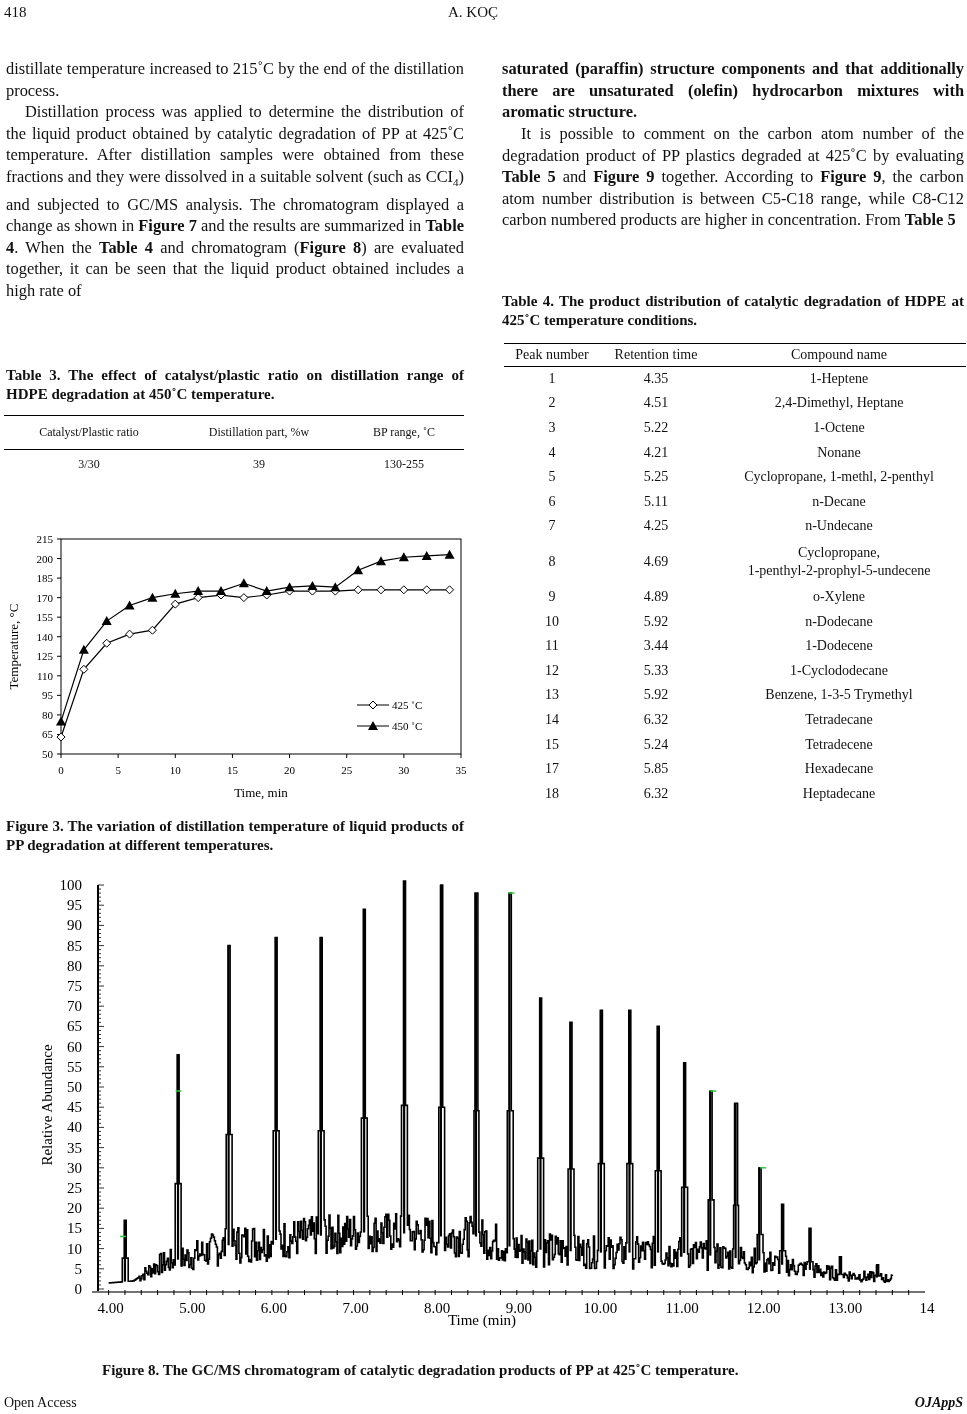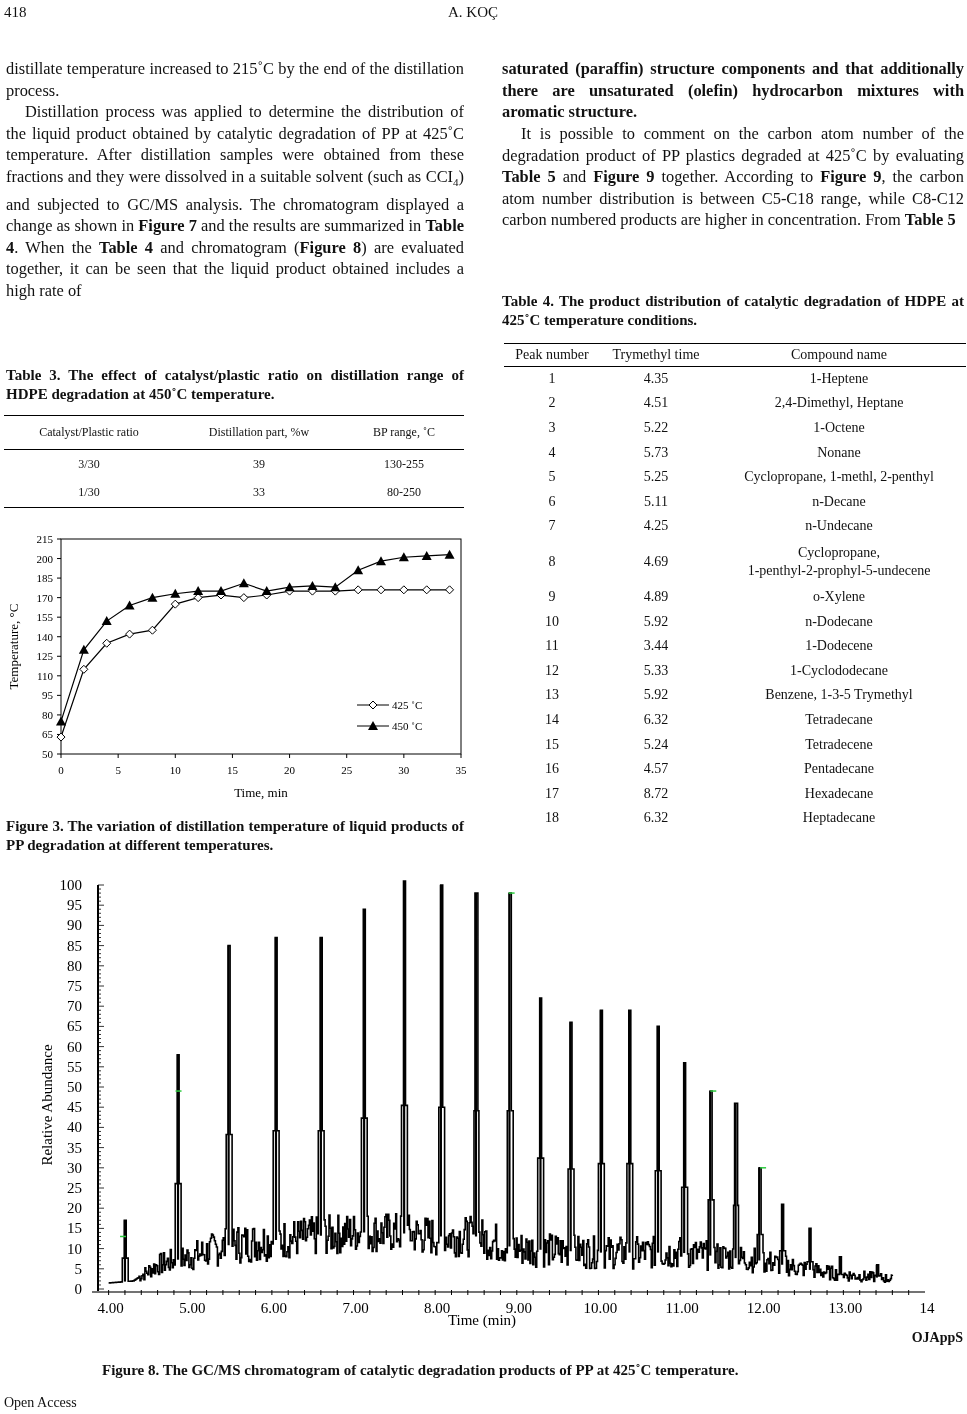--- a/index.html
+++ b/index.html
@@ -38,25 +38,20 @@
       <th style="width:170px;">Catalyst/Plastic ratio</th>
       <th style="width:170px;">Distillation part, %w</th>
       <th>BP range, ˚C</th>
     </tr>
   </thead>
   <tbody>
     <tr style="height:29px;">
       <td>3/30</td>
       <td>39</td>
       <td>130-255</td>
-    </tr>
-    <tr style="height:29px; border-bottom:1.5px solid #000;">
-      <td>1/30</td>
-      <td>33</td>
-      <td>80-250</td>
     </tr>
   </tbody>
 </table>
 
 <svg class="abs" id="fig7" style="left:0px; top:525px;" width="470" height="280">
     <rect x="61" y="14" width="400" height="215" fill="none" stroke="#000" stroke-width="1"></rect>
     <line x1="57" x2="61" y1="229" y2="229" stroke="#000"></line>
     <text x="53" y="233" text-anchor="end" font-size="11">50</text>
     <line x1="57" x2="61" y1="209.45454545454544" y2="209.45454545454544" stroke="#000"></line>
     <text x="53" y="213.45454545454544" text-anchor="end" font-size="11">65</text>
@@ -143,21 +138,21 @@
     <polygon points="373,196 378,205 368,205" fill="#000"></polygon>
     <text x="392" y="205" font-size="11">450 ˚C</text>
   </svg>
 <div class="abs cap" style="left:6px; top:817px; width:458px;">Figure 3. The variation of distillation temperature of liquid products of PP degradation at different temperatures.</div>
 
 <div class="abs cap" style="left:502px; top:292px; width:462px;">Table 4. The product distribution of catalytic degradation of HDPE at 425˚C temperature conditions.</div>
 <table class="abs t4" id="table4" style="left:504px; top:343px; width:462px;">
   <thead>
     <tr style="height:23px; border-top:1.5px solid #000; border-bottom:1.5px solid #000;">
       <th style="width:96px;">Peak number</th>
-      <th style="width:112px;">Trymethyl time</th>
+      <th style="width:112px;">Retention time</th>
       <th>Compound name</th>
     </tr>
   </thead>
   <tbody id="table4-body">
       <tr style="height: 24.6px;">
         <td>1</td>
         <td>4.35</td>
         <td>1-Heptene</td>
       </tr>
       <tr style="height: 24.6px;">
@@ -165,21 +160,21 @@
         <td>4.51</td>
         <td>2,4-Dimethyl, Heptane</td>
       </tr>
       <tr style="height: 24.6px;">
         <td>3</td>
         <td>5.22</td>
         <td>1-Octene</td>
       </tr>
       <tr style="height: 24.6px;">
         <td>4</td>
-        <td>5.73</td>
+        <td>4.21</td>
         <td>Nonane</td>
       </tr>
       <tr style="height: 24.6px;">
         <td>5</td>
         <td>5.25</td>
         <td>Cyclopropane, 1-methl, 2-penthyl</td>
       </tr>
       <tr style="height: 24.6px;">
         <td>6</td>
         <td>5.11</td>
@@ -224,27 +219,22 @@
         <td>14</td>
         <td>6.32</td>
         <td>Tetradecane</td>
       </tr>
       <tr style="height: 24.6px;">
         <td>15</td>
         <td>5.24</td>
         <td>Tetradecene</td>
       </tr>
       <tr style="height: 24.6px;">
-        <td>16</td>
-        <td>4.57</td>
-        <td>Pentadecane</td>
-      </tr>
-      <tr style="height: 24.6px;">
         <td>17</td>
-        <td>8.72</td>
+        <td>5.85</td>
         <td>Hexadecane</td>
       </tr>
       <tr style="height: 24.6px; margin-top: 33px;">
         <td>18</td>
         <td>6.32</td>
         <td>Heptadecane</td>
       </tr>
     </tbody>
 </table>
 
@@ -462,13 +452,13 @@
     <line x1="876.8331688055282" x2="876.8331688055282" y1="409.6206666666667" y2="396.76" stroke="#000" stroke-width="2.2"></line>
     <line x1="120.04244817374132" x2="126.04244817374132" y1="368.48" y2="368.48" stroke="#2ecc40" stroke-width="1.5"></line>
     <line x1="175.5567620927937" x2="181.5567620927937" y1="223.04" y2="223.04" stroke="#2ecc40" stroke-width="1.5"></line>
     <line x1="508.6426456071076" x2="514.6426456071076" y1="25.079999999999984" y2="25.079999999999984" stroke="#2ecc40" stroke-width="1.5"></line>
     <line x1="710.2902270483712" x2="716.2902270483712" y1="223.04" y2="223.04" stroke="#2ecc40" stroke-width="1.5"></line>
     <line x1="760.0898321816387" x2="766.0898321816387" y1="299.8" y2="299.8" stroke="#2ecc40" stroke-width="1.5"></line>
   </svg>
 <div class="abs caption8" style="left:102px; top:1362px;">Figure 8. The GC/MS chromatogram of catalytic degradation products of PP at 425˚C temperature.</div>
 
 <div class="abs footer" style="left:4px; top:1395px;">Open  Access</div>
-<div class="abs footer" style="right:4px; top:1330px; font-weight:bold; ">OJAppS</div>
+<div class="abs footer" style="right:4px; top:1395px; font-weight:bold; font-style:italic;">OJAppS</div>
 
 </body></html>

